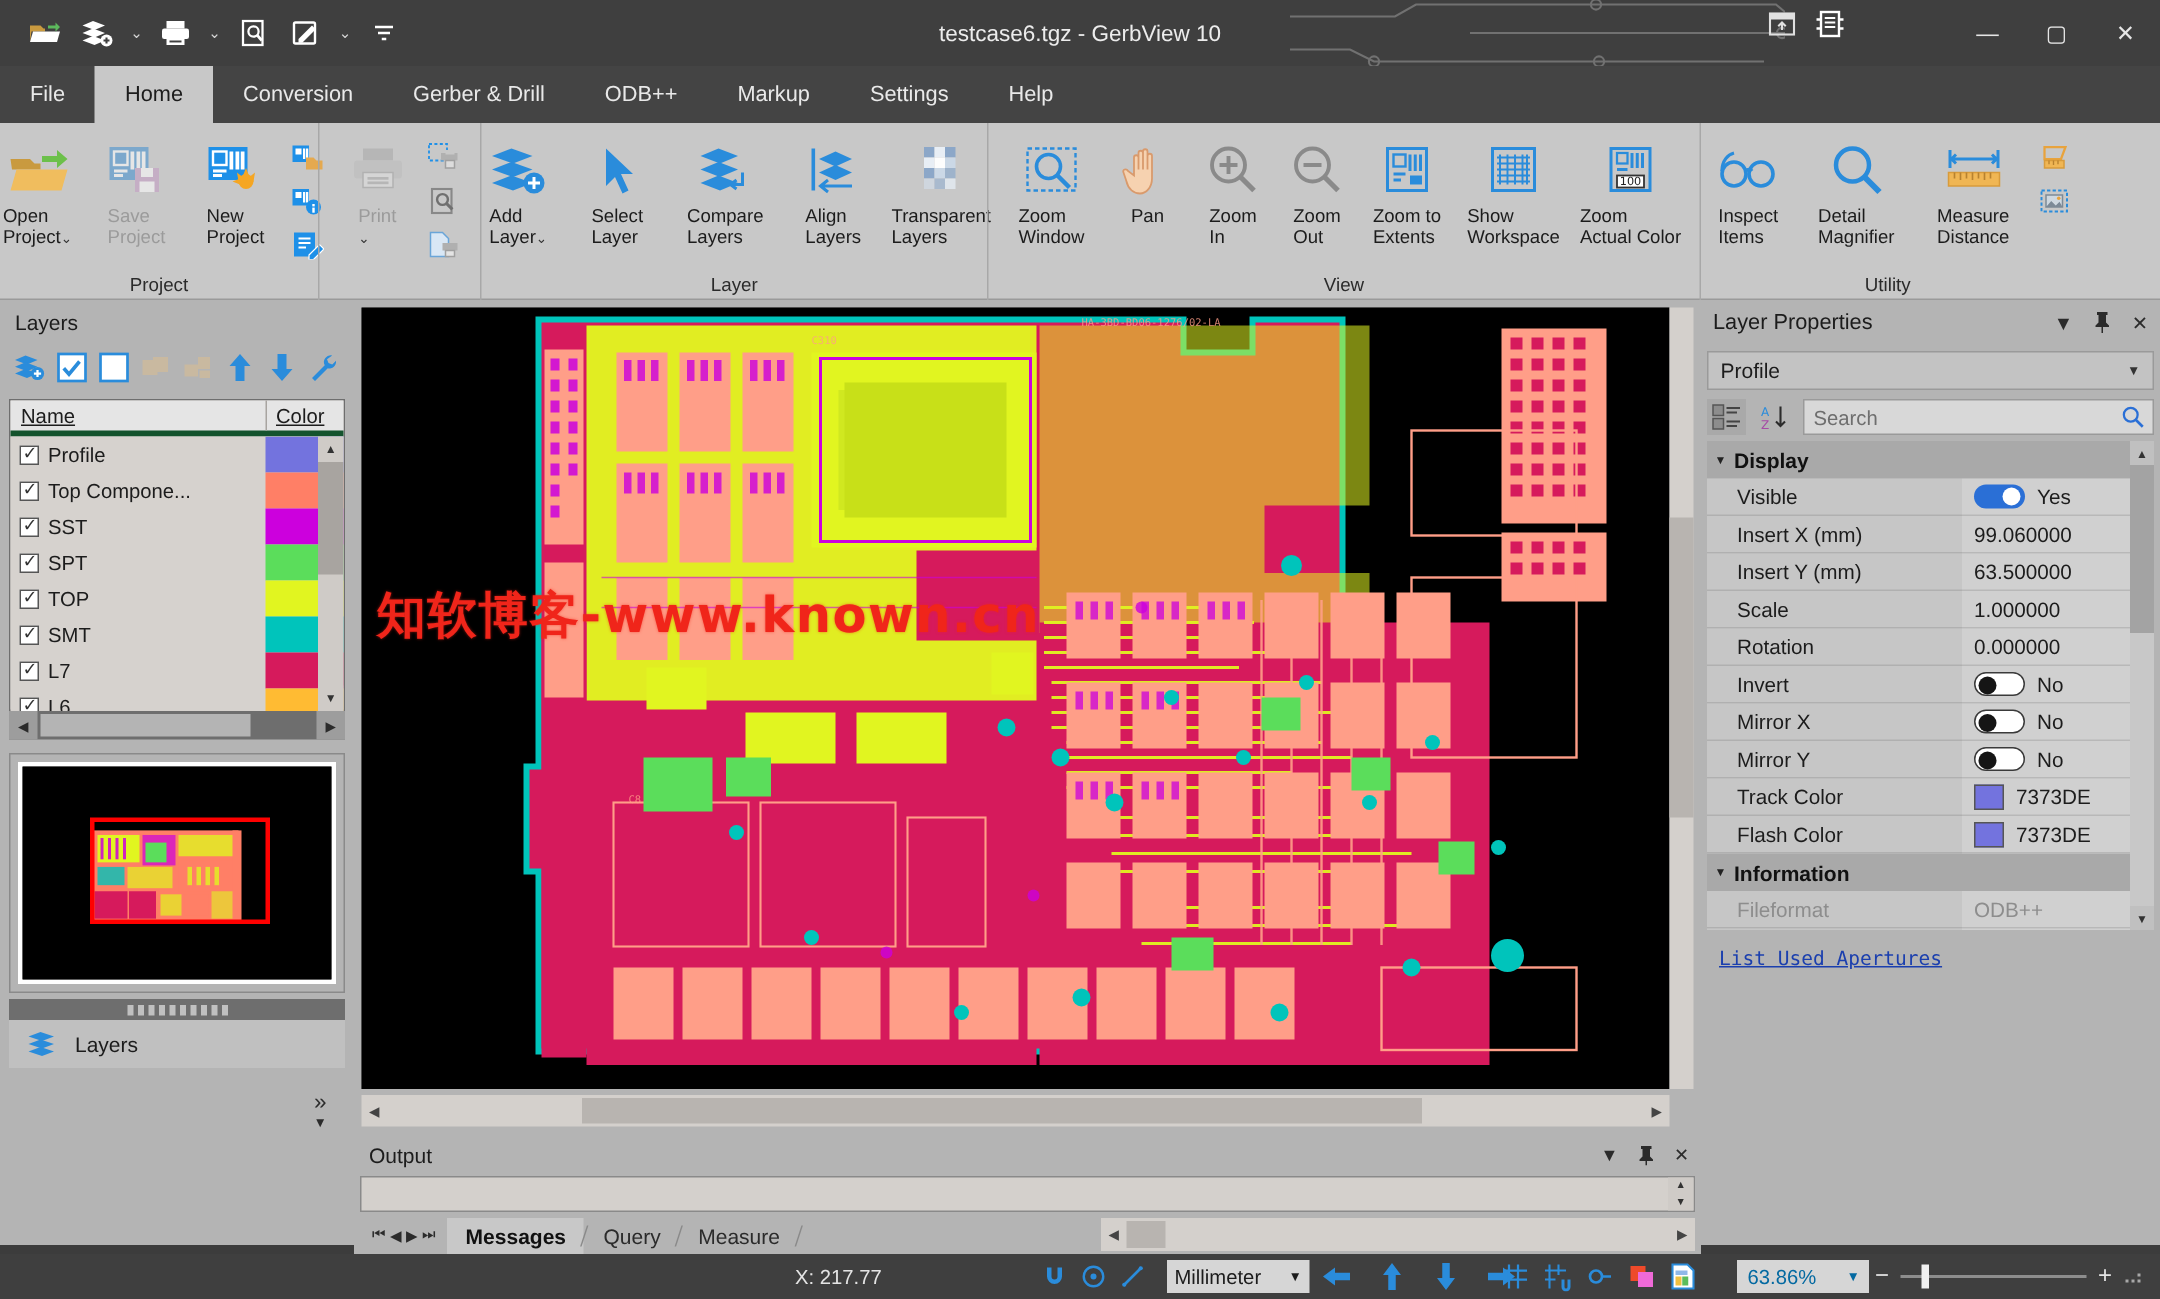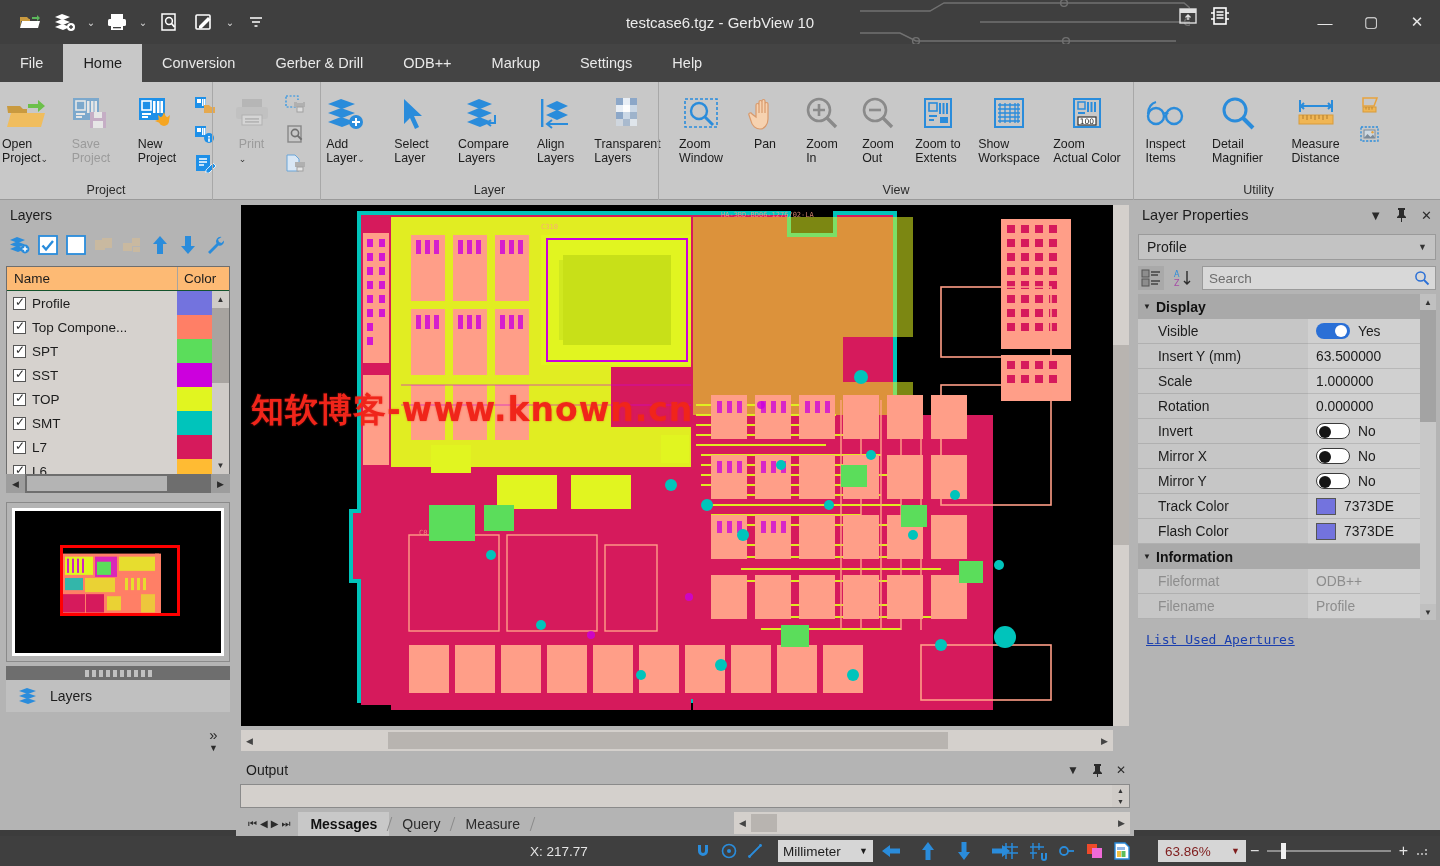--- a/index.html
+++ b/index.html
@@ -71,22 +71,22 @@
 
   
   .leftpanel { position:absolute; left:0; top:200px; width:236px; height:630px; background:#b4b4b4; }
   .panel-head { height:30px; background:#b4b4b4; display:flex; align-items:center;
                 padding-left:10px; font-size:14px; color:#1c1c1c; }
   .layertools { height:30px; background:#b4b4b4; display:flex; align-items:center;
                 gap:4px; padding:0 8px; }
   .layertools .lt { width:24px; height:24px; display:flex; align-items:center; justify-content:center; }
   .layergrid { position:absolute; left:6px; top:66px; width:224px; height:208px;
                background:#d6d2ce; border:1px solid #6e6e6e; }
-  .lg-head { height:24px; display:flex; background:#fdba74; border-bottom:1px solid #14532d;
-             font-size:13.5px; color:#1c1c1c; }
+  .lg-head { height:24px; display:flex; background:#e5e5e5; border-bottom:4px solid #14532d;
+             font-size:13.5px; color:#1c1c1c;text-decoration:underline; }
   .lg-head .hname { flex:1; padding-left:7px; display:flex; align-items:center; }
   .lg-head .hcolor { width:52px; padding-left:6px; display:flex; align-items:center;
                      border-left:1px solid #a8a4a0; }
   .lg-rows { position:relative; height:183px; overflow:hidden; background:#d6d2ce; }
   .lrow { height:24px; display:flex; align-items:center; font-size:13.5px; color:#1c1c1c; }
   .lrow .cb { width:13px; height:13px; border:1px solid #555; background:#fff; margin-left:6px;
               position:relative; flex:0 0 13px; }
   .lrow .cb::after { content:"✓"; position:absolute; left:1px; top:-3px; font-size:12px; color:#333; }
   .lrow .lname { flex:1; padding-left:6px; overflow:hidden; white-space:nowrap; }
   .lrow .lcolor { width:52px; height:24px; }
@@ -209,21 +209,21 @@
   .sb-coord { position:absolute; left:530px; }
   .sb-icons { position:absolute; left:690px; display:flex; align-items:center; gap:0px; }
   .sb-icons .si { width:26px; height:28px; display:flex; align-items:center; justify-content:center; }
   .unitsel { position:absolute; left:778px; top:4px; width:95px; height:22px; background:#d6d6d6;
              color:#1c1c1c; display:flex; align-items:center; padding-left:5px; font-size:13.5px;
              overflow:hidden; }
   .unitsel .ar { position:absolute; right:5px; font-size:9px; }
   .sb-arrows { position:absolute; left:880px; display:flex; align-items:center; gap:16px; }
   .sb-icons2 { position:absolute; left:1000px; display:flex; align-items:center; gap:6px; }
   .zoomsel { position:absolute; left:1158px; top:4px; width:88px; height:22px; background:#d6d6d6;
-             color:#7f1d1d; display:flex; align-items:center; padding-left:7px; font-size:13.5px; }
+             color:#0369a1; display:flex; align-items:center; padding-left:7px; font-size:13.5px; }
   .zoomsel .ar { position:absolute; right:6px; font-size:9px; }
   .zoomslider { position:absolute; left:1250px; top:0; height:30px; width:180px;
                 display:flex; align-items:center; gap:8px; }
   .zs-track { flex:1; height:2px; background:#8d8d8d; position:relative; }
   .zs-thumb { position:absolute; left:14px; top:-7px; width:5px; height:16px; background:#f0f0f0; }
   svg { display:block; }
 </style>
 </head>
 <body>
 
@@ -761,27 +761,27 @@
           <span class="lname">Profile</span>
           <span class="lcolor" style="background:#7373de"></span>
         </div>
         <div class="lrow">
           <span class="cb"></span>
           <span class="lname">Top Compone...</span>
           <span class="lcolor" style="background:#ff7f66"></span>
         </div>
         <div class="lrow">
           <span class="cb"></span>
+          <span class="lname">SST</span>
+          <span class="lcolor" style="background:#cc00dd"></span>
+        </div>
+        <div class="lrow">
+          <span class="cb"></span>
           <span class="lname">SPT</span>
           <span class="lcolor" style="background:#5bdd5b"></span>
-        </div>
-        <div class="lrow">
-          <span class="cb"></span>
-          <span class="lname">SST</span>
-          <span class="lcolor" style="background:#cc00dd"></span>
         </div>
         <div class="lrow">
           <span class="cb"></span>
           <span class="lname">TOP</span>
           <span class="lcolor" style="background:#e1f520"></span>
         </div>
         <div class="lrow">
           <span class="cb"></span>
           <span class="lname">SMT</span>
           <span class="lcolor" style="background:#00c4bb"></span>
@@ -1241,20 +1241,24 @@
       <div class="prow">
         <span class="pk">Visible</span>
         <span class="pv">
           <span class="tgl on">
               <span class="knob"></span>
             </span>
           <span>Yes</span>
         </span>
       </div>
       <div class="prow">
+        <span class="pk">Insert X (mm)</span>
+        <span class="pv">99.060000</span>
+      </div>
+      <div class="prow">
         <span class="pk">Insert Y (mm)</span>
         <span class="pv">63.500000</span>
       </div>
       <div class="prow">
         <span class="pk">Scale</span>
         <span class="pv">1.000000</span>
       </div>
       <div class="prow">
         <span class="pk">Rotation</span>
         <span class="pv">0.000000</span>

